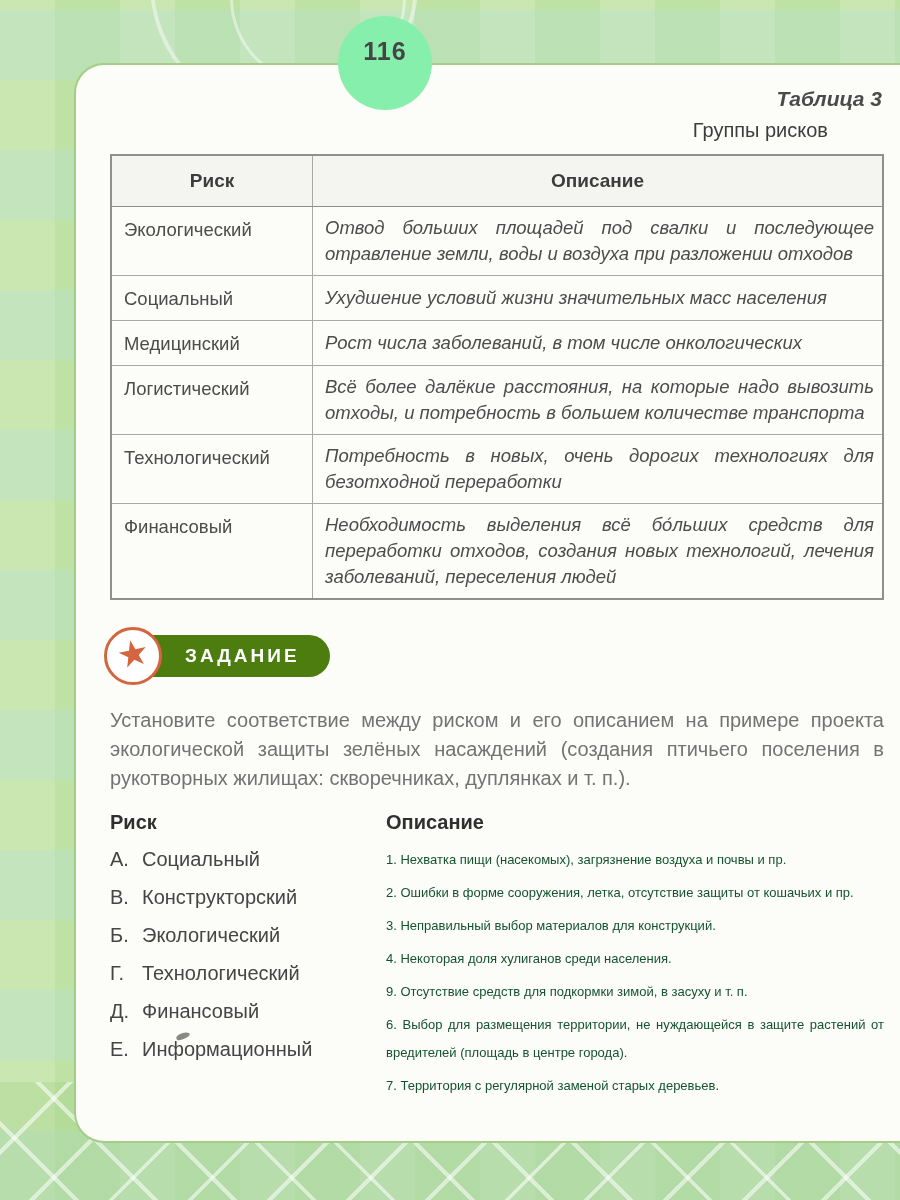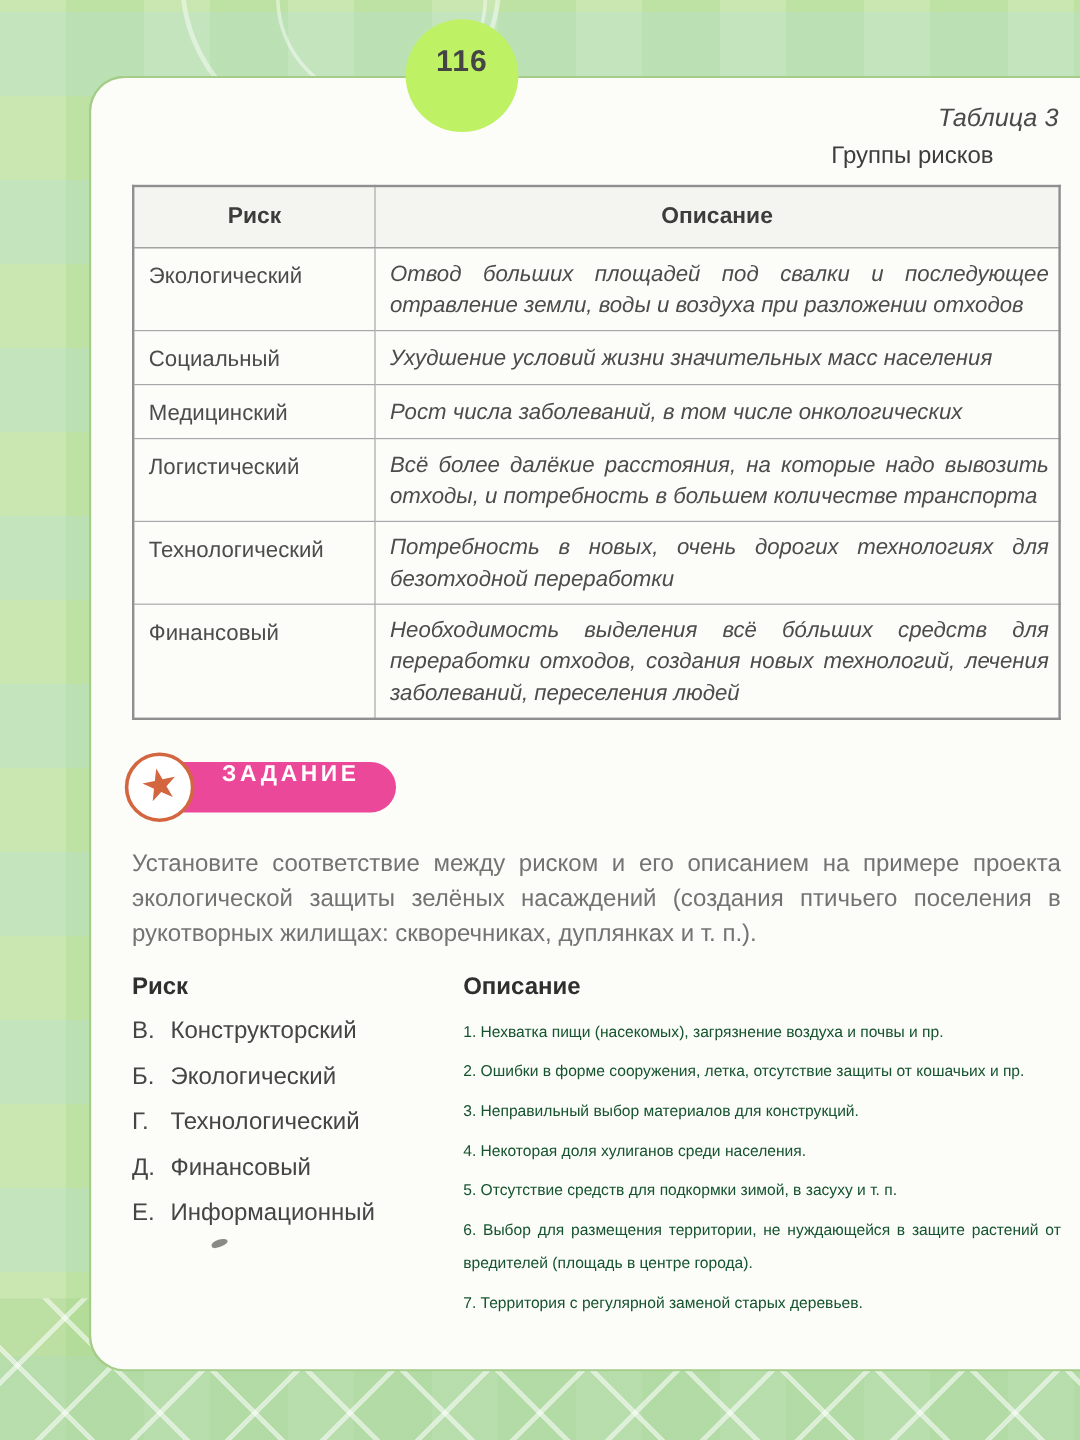--- a/index.html
+++ b/index.html
@@ -29,28 +29,29 @@
     position:absolute;left:74px;top:63px;right:-6px;bottom:57px;
     background:#fcfcf9;
     border:2px solid #a5cd88;border-right:none;
     border-radius:30px 0 0 30px;
     box-sizing:border-box;
     padding:18px 18px 0 34px;
   }
   .page-tab{
     position:absolute;top:-49px;left:262px;
     width:94px;height:94px;border-radius:50%;
-    background:#bef264;
+    background:#86efac;
     display:flex;justify-content:center;align-items:center;
     padding-bottom:24px;box-sizing:border-box;
   }
   .page-num{font-size:25px;font-weight:bold;color:#454545;letter-spacing:1px;}
   .caption{
     text-align:right;font-style:italic;font-size:21px;color:#4a4a4a;
     margin:4px 6px 0 0;
+    font-weight:bold;
   }
   .tbl-title{
     text-align:right;font-weight:normal;font-size:20px;color:#3d3d3d;
     margin:8px 60px 12px 0;
   }
   .rtable{
     display:table;width:772px;border-collapse:collapse;
     border:2px solid #8f8f8f;
   }
   .trow{display:table-row;}
@@ -69,23 +70,23 @@
   }
   .badge{display:flex;align-items:center;margin:26px 0 0 -6px;height:60px;}
   .badge-circle{
     width:58px;height:58px;border-radius:50%;background:#fff;
     border:3px solid #d4663f;box-sizing:border-box;
     display:flex;justify-content:center;align-items:center;
     z-index:2;flex:none;
   }
   .badge-star{font-size:36px;color:#d4663f;line-height:1;transform:rotate(-12deg);margin-top:-4px;}
   .badge-pill{
-    height:42px;background:#ec4899;border-radius:22px;
+    height:42px;background:#4d7c0f;border-radius:22px;
     margin-left:-29px;padding:0 30px 0 52px;
-    display:flex;align-items:flex-start;
+    display:flex;align-items:center;
     color:#ffffff;font-weight:bold;font-size:19px;letter-spacing:3px;
   }
   .intro{
     margin:20px 0 0 0;font-size:20px;line-height:29px;color:#737373;
     text-align:justify;padding-right:4px;
   }
   .cols{display:flex;margin-top:18px;}
   .col-risk{width:276px;flex:none;}
   .col-desc{flex:1;padding-right:4px;}
   .col-title{font-weight:bold;font-size:20px;color:#2f2f2f;margin:0 0 12px 0;}
@@ -151,32 +152,33 @@
     <div class="badge-pill">
       <span>ЗАДАНИЕ</span>
     </div>
   </div>
 
   <p class="intro">Установите соответствие между риском и его описанием на примере проекта экологической защиты зелёных насаждений (создания птичьего поселения в рукотворных жилищах: скворечниках, дуплянках и т. п.).</p>
 
   <div class="cols">
     <div class="col-risk">
       <div class="col-title">Риск</div>
+      <div class="risk-item"><span class="marker">А.</span><span>Социальный</span></div>
       <div class="risk-item"><span class="marker">В.</span><span>Конструкторский</span></div>
       <div class="risk-item"><span class="marker">Б.</span><span>Экологический</span></div>
       <div class="risk-item"><span class="marker">Г.</span><span>Технологический</span></div>
       <div class="risk-item"><span class="marker">Д.</span><span>Финансовый</span></div>
       <div class="risk-item"><span class="marker">Е.</span><span>Информационный</span></div>
     </div>
     <div class="col-desc">
       <div class="col-title">Описание</div>
       <div class="desc-item">1. Нехватка пищи (насекомых), загрязнение воздуха и почвы и пр.</div>
       <div class="desc-item">2. Ошибки в форме сооружения, летка, отсутствие защиты от кошачьих и пр.</div>
       <div class="desc-item">3. Неправильный выбор материалов для конструкций.</div>
       <div class="desc-item">4. Некоторая доля хулиганов среди населения.</div>
-      <div class="desc-item">5. Отсутствие средств для подкормки зимой, в засуху и т. п.</div>
+      <div class="desc-item">9. Отсутствие средств для подкормки зимой, в засуху и т. п.</div>
       <div class="desc-item">6. Выбор для размещения территории, не нуждающейся в защите растений от вредителей (площадь в центре города).</div>
       <div class="desc-item">7. Территория с регулярной заменой старых деревьев.</div>
     </div>
   </div>
 
   <div class="speck"></div>
 </div>
 
 </body></html>

